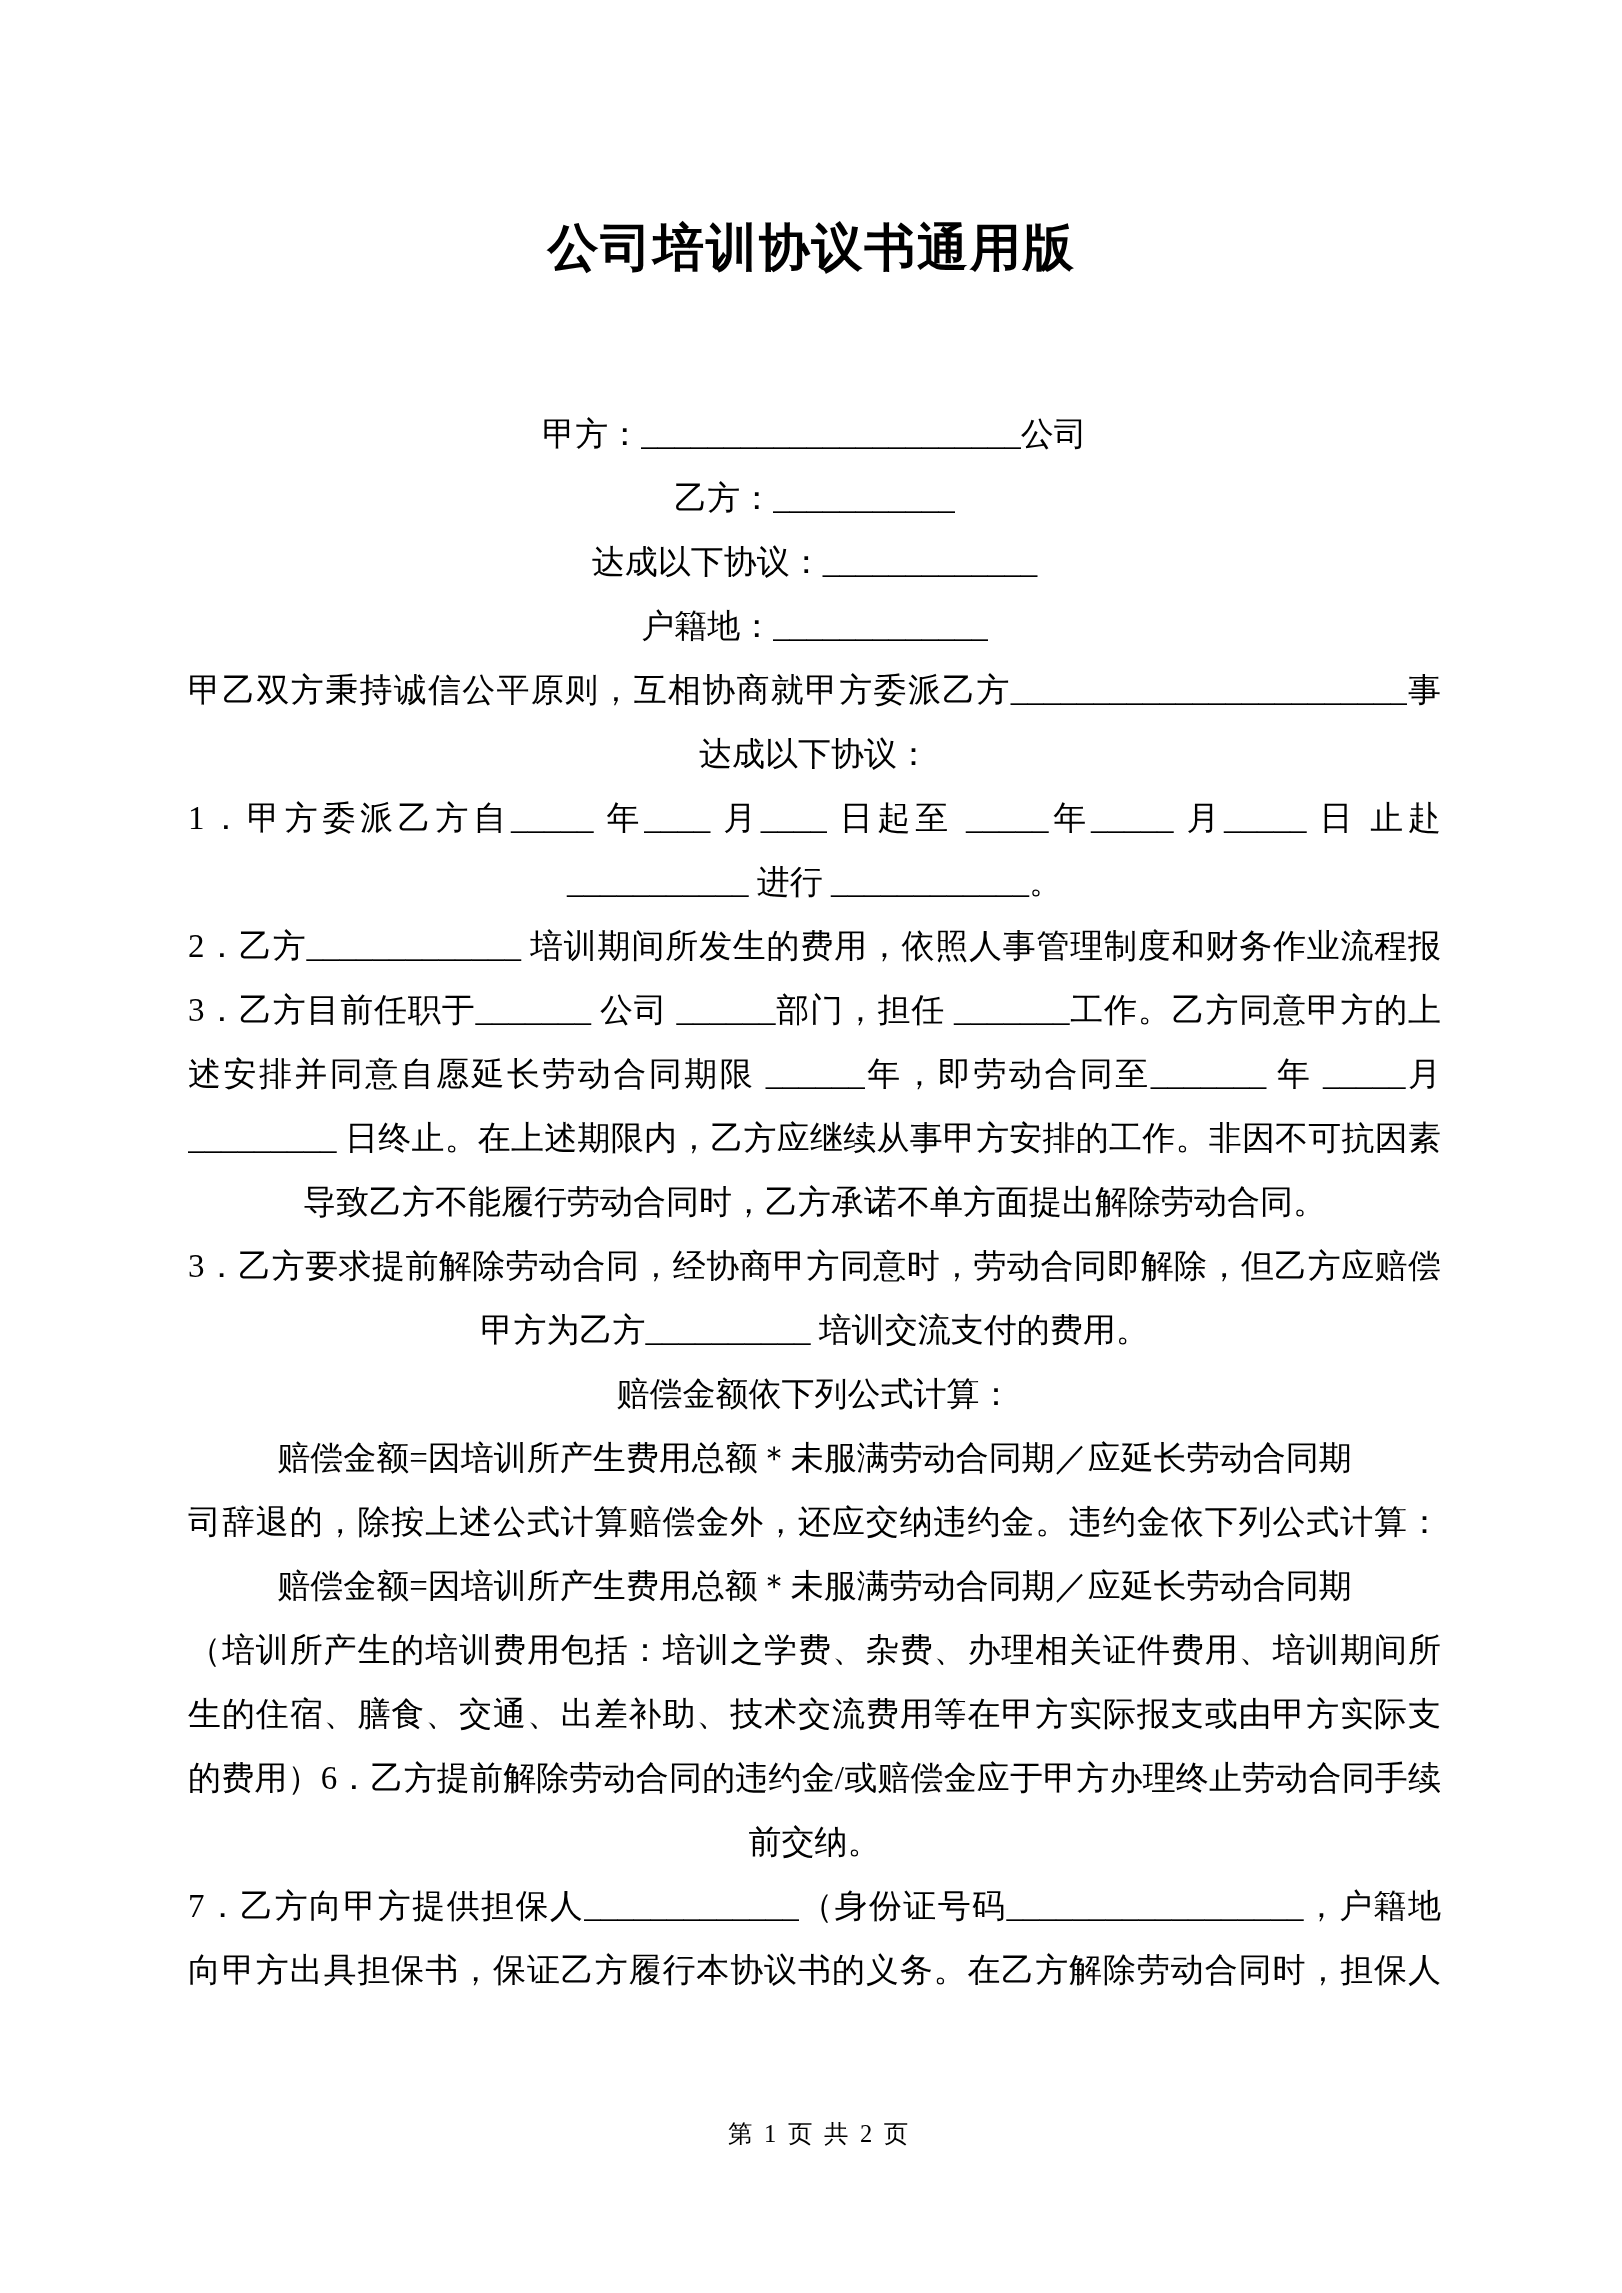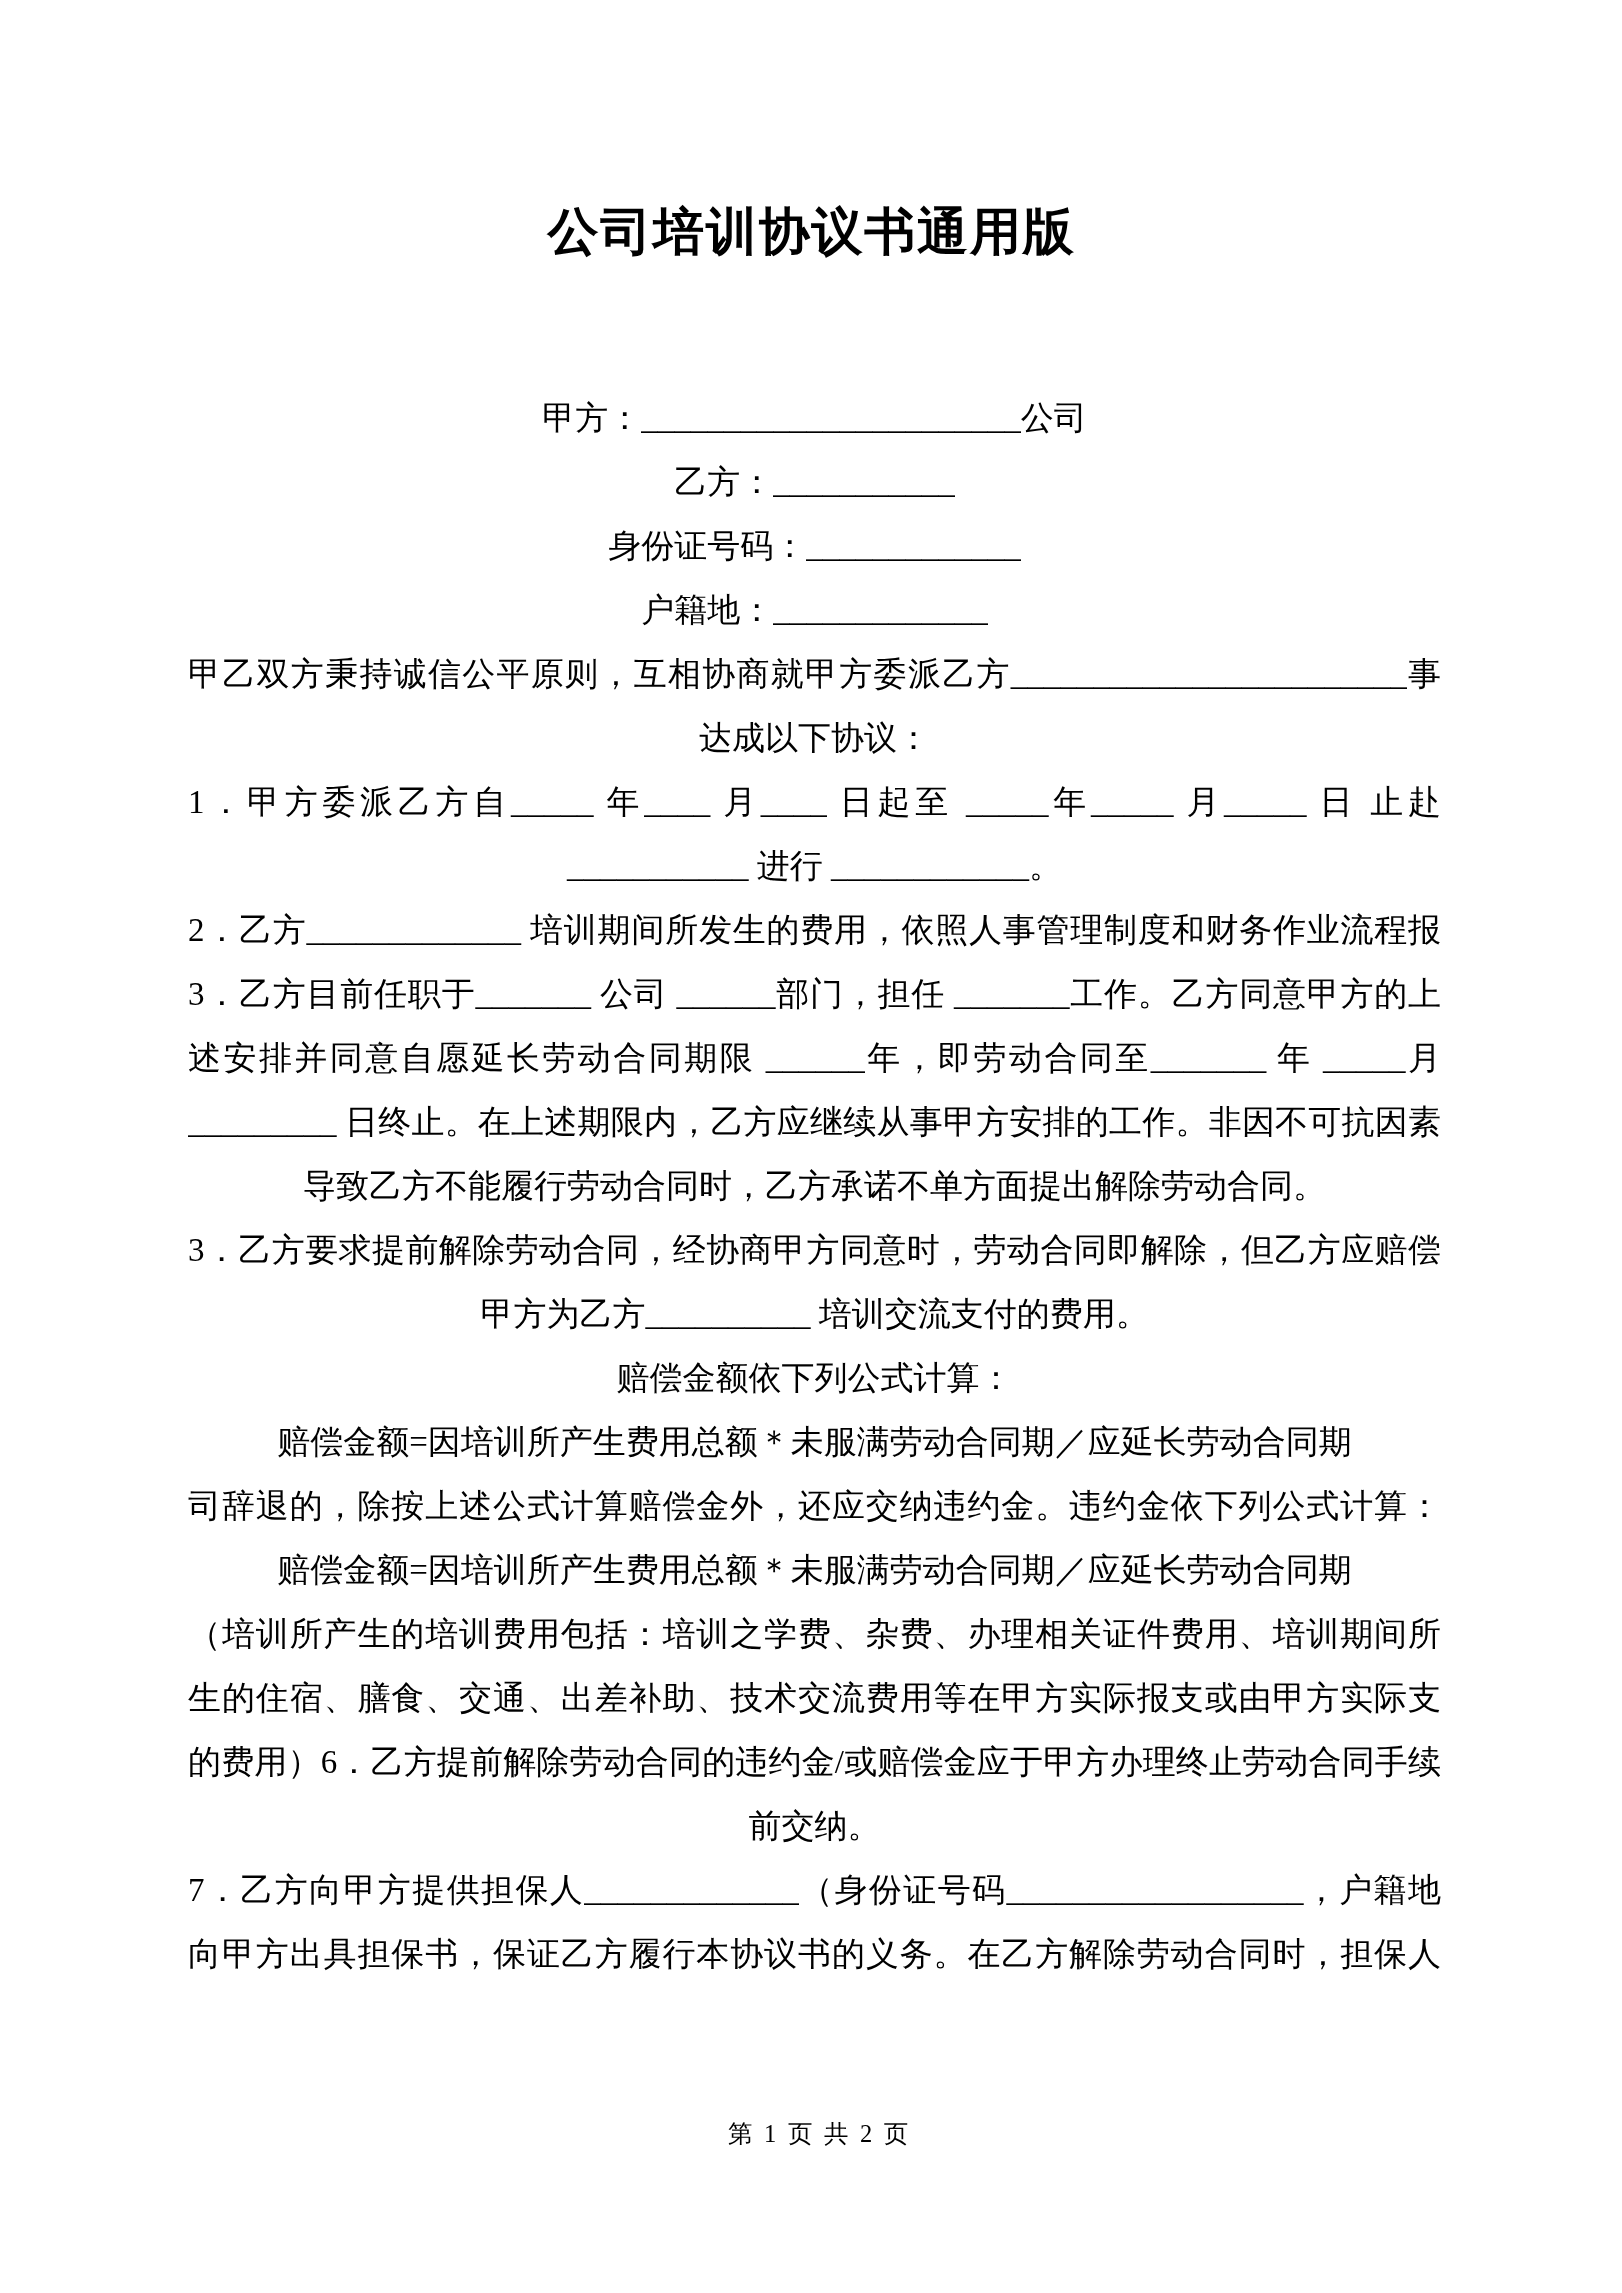--- a/index.html
+++ b/index.html
@@ -10,21 +10,21 @@
   .page {
     position: relative;
     width: 1623px;
     height: 2294px;
     background: #ffffff;
     color: #000000;
     font-family: "Liberation Serif", "DejaVu Serif", serif;
     overflow: hidden;
   }
   .title {
-    margin: 0;
+    margin: 16px;
     padding-top: 204px;
     text-align: center;
     font-size: 51px;
     line-height: 56px;
     font-weight: bold;
     letter-spacing: 1.8px;
   }
   .body {
     margin-top: 126px;
     padding: 0 182px 0 188px;
@@ -55,21 +55,21 @@
 </head>
 <body>
 
 <div class="page">
 
   <h1 class="title">公司培训协议书通用版</h1>
 
   <div class="body">
     <div class="line">甲方：_______________________公司</div>
     <div class="line">乙方：___________</div>
-    <div class="line">身份证号码：_____________</div>
+    <div class="line">达成以下协议：_____________</div>
     <div class="line">户籍地：_____________</div>
     <div class="line full">甲乙双方秉持诚信公平原则，互相协商就甲方委派乙方________________________事宜</div>
     <div class="line">达成以下协议：</div>
     <div class="line full">1．甲方委派乙方自_____ 年____ 月____ 日起至 _____年_____ 月_____ 日 止赴</div>
     <div class="line">___________ 进行 ____________。</div>
     <div class="line full">2．乙方_____________ 培训期间所发生的费用，依照人事管理制度和财务作业流程报支。</div>
     <div class="line full">3．乙方目前任职于_______ 公司 ______部门，担任 _______工作。乙方同意甲方的上</div>
     <div class="line full">述安排并同意自愿延长劳动合同期限 ______年，即劳动合同至_______ 年 _____月</div>
     <div class="line full">_________ 日终止。在上述期限内，乙方应继续从事甲方安排的工作。非因不可抗因素</div>
     <div class="line">导致乙方不能履行劳动合同时，乙方承诺不单方面提出解除劳动合同。</div>

